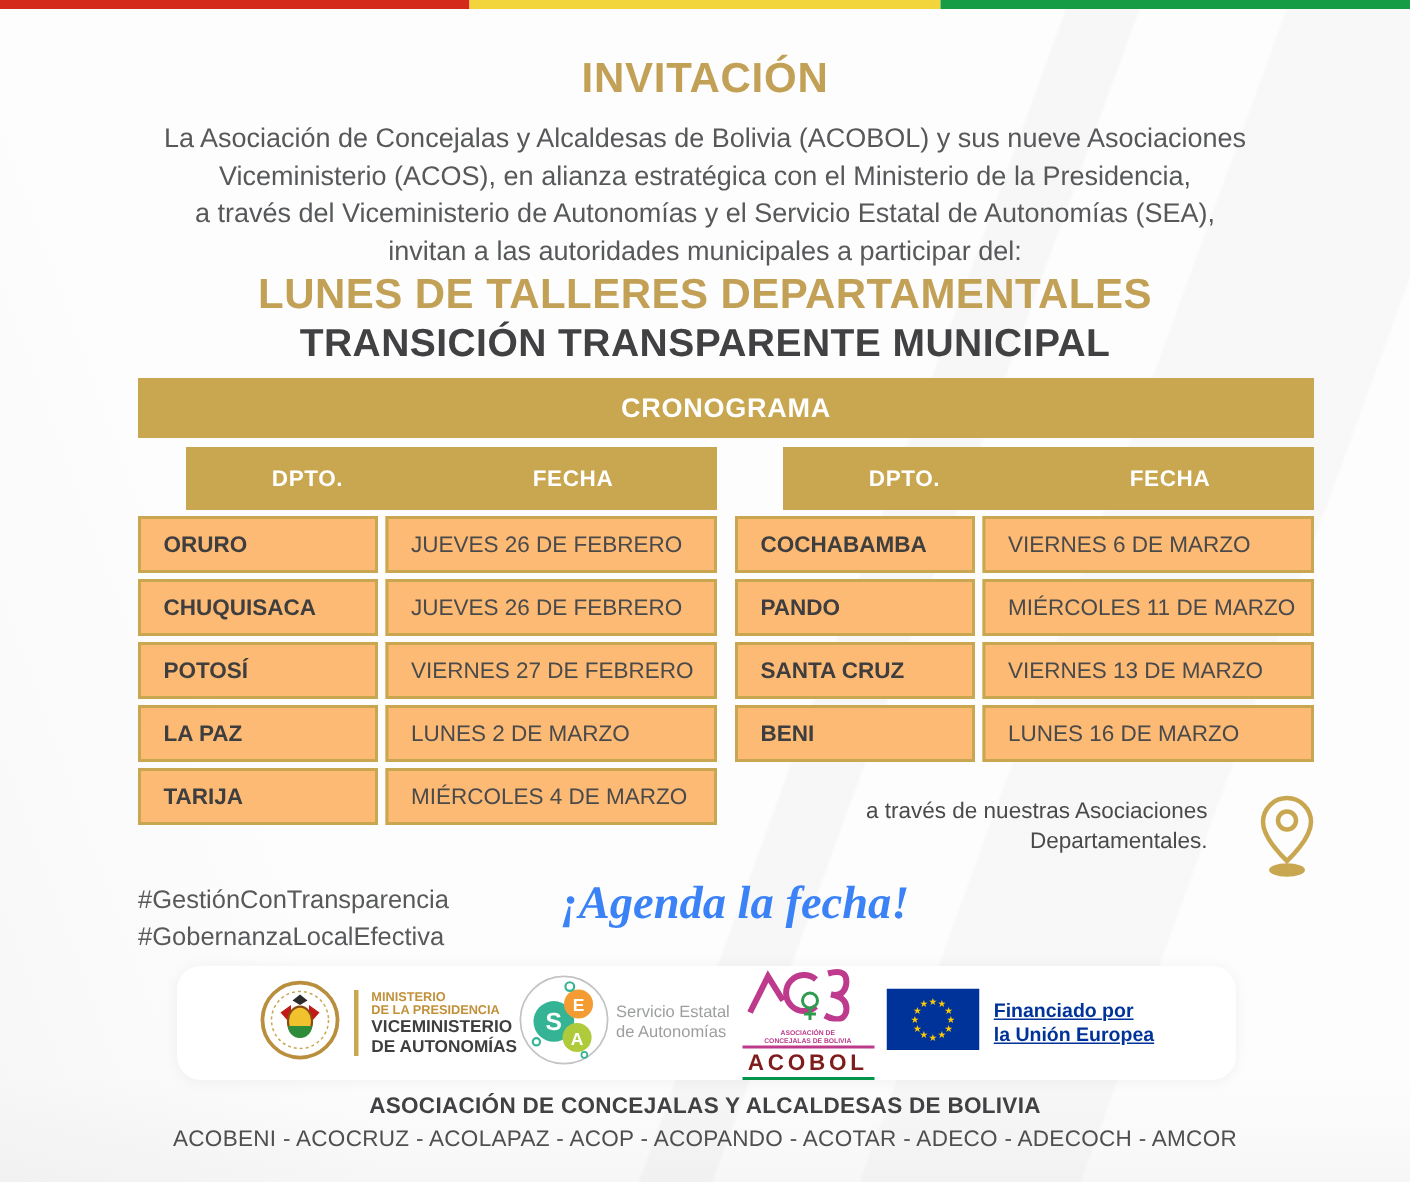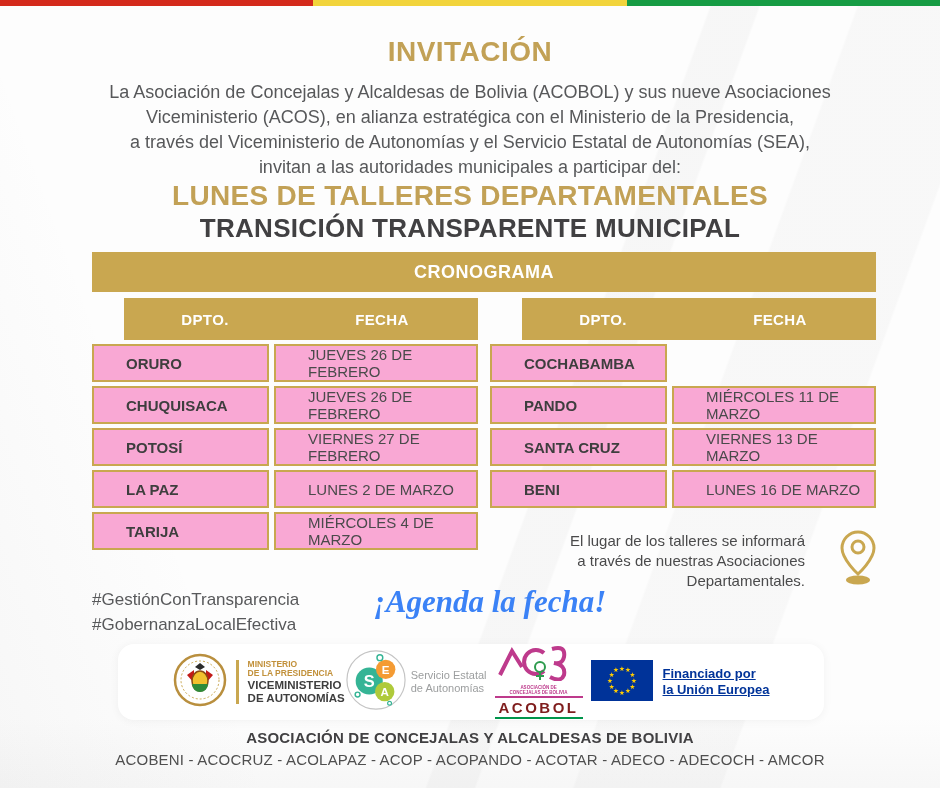--- a/index.html
+++ b/index.html
@@ -47,22 +47,22 @@
   .sched-left{left:92px;}
   .sched-right{left:490px;}
   .sched-head{
     height:42px;background:#C9A750;color:#fff;font-weight:bold;font-size:15px;
     display:flex;align-items:center;margin-bottom:4px;letter-spacing:.4px;margin-left:32px;
   }
   .sched-head .h-dpto{width:162px;text-align:center;}
   .sched-head .h-fecha{flex:1;text-align:center;}
   .sched-row{display:flex;gap:5px;margin-bottom:4px;}
   .cell{
-    background:#f9a8d4;border:2px solid #C9A750;height:34px;
-    display:flex;align-items:center;padding-left:32px;font-size:15px;
+    background:#fdba74;border:2px solid #C9A750;height:34px;
+    display:flex;align-items:center;padding-left:15px;font-size:15px;
   }
   .cell-dpto{width:141px;font-weight:bold;color:#3E3E3E;}
   .cell-fecha{flex:1;color:#4A4A4B;}
 
   .note{
     position:absolute;top:531px;left:540px;width:265px;text-align:right;
     font-size:15px;line-height:20px;color:#4A4A4B;
   }
   .pin-wrap{position:absolute;top:528px;left:836px;width:44px;height:58px;}
 
@@ -156,37 +156,37 @@
   </div>
 </div>
 
 <div class="sched-table sched-right">
   <div class="sched-head">
     <span class="h-dpto">DPTO.</span>
     <span class="h-fecha">FECHA</span>
   </div>
   <div class="sched-row">
     <div class="cell cell-dpto">COCHABAMBA</div>
+    <div class="cell cell-fecha">VIERNES 6 DE MARZO</div>
   </div>
   <div class="sched-row">
     <div class="cell cell-dpto">PANDO</div>
     <div class="cell cell-fecha">MIÉRCOLES 11 DE MARZO</div>
   </div>
   <div class="sched-row">
     <div class="cell cell-dpto">SANTA CRUZ</div>
     <div class="cell cell-fecha">VIERNES 13 DE MARZO</div>
   </div>
   <div class="sched-row">
     <div class="cell cell-dpto">BENI</div>
     <div class="cell cell-fecha">LUNES 16 DE MARZO</div>
   </div>
 </div>
 
 <div class="note">
-  <div>El lugar de los talleres se informará</div>
   <div>a través de nuestras Asociaciones</div>
   <div>Departamentales.</div>
 </div>
 
 <div class="pin-wrap">
   <svg width="44" height="58" viewBox="0 0 44 58">
     <ellipse cx="22" cy="52" rx="12" ry="4.5" fill="#C9A750"></ellipse>
     <path d="M22,4 C13.2,4 6,11.2 6,20 C6,31.5 22,46 22,46 C22,46 38,31.5 38,20 C38,11.2 30.8,4 22,4 Z" fill="#FDFDFD" stroke="#C9A750" stroke-width="3"></path>
     <circle cx="22" cy="19" r="6" fill="none" stroke="#C9A750" stroke-width="3"></circle>
   </svg>

